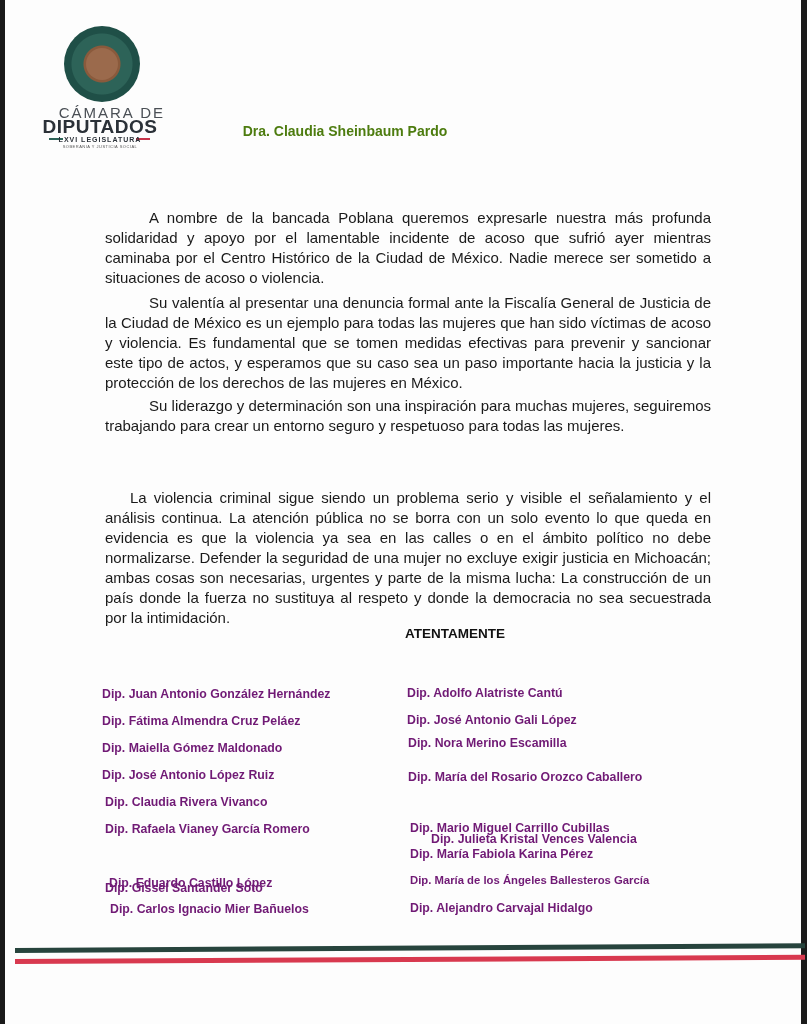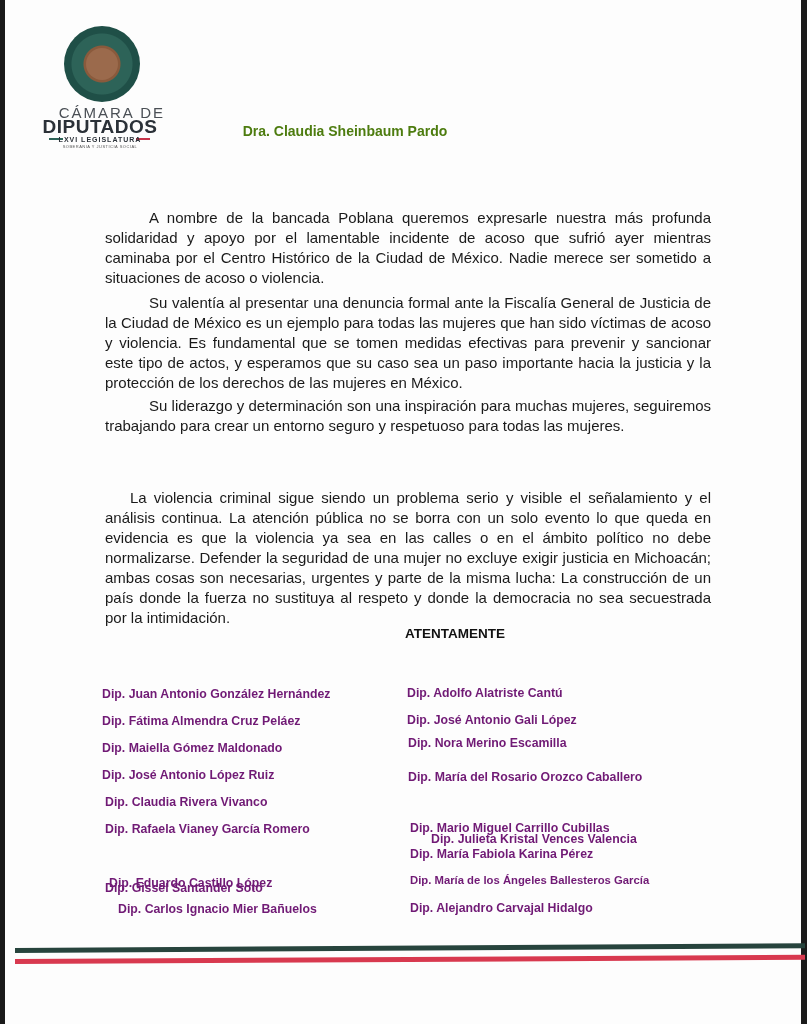--- a/index.html
+++ b/index.html
@@ -53,21 +53,21 @@
 
   <div>
     <div class="sig" style="left:97px; top:687px;">Dip. Juan Antonio González Hernández</div>
     <div class="sig" style="left:97px; top:714px;">Dip. Fátima Almendra Cruz Peláez</div>
     <div class="sig" style="left:97px; top:741px;">Dip. Maiella Gómez Maldonado</div>
     <div class="sig" style="left:97px; top:768px;">Dip. José Antonio López Ruiz</div>
     <div class="sig" style="left:100px; top:795px;">Dip. Claudia Rivera Vivanco</div>
     <div class="sig" style="left:100px; top:822px;">Dip. Rafaela Vianey García Romero</div>
     <div class="sig" style="left:100px; top:881px;">Dip. Gissel Santander Soto</div>
     <div class="sig" style="left:104px; top:876px;">Dip. Eduardo Castillo López</div>
-    <div class="sig" style="left:104px; top:902px;padding-left:9px;">Dip. Carlos Ignacio Mier Bañuelos</div>
+    <div class="sig" style="left:96px; top:902px;padding-left:9px;">Dip. Carlos Ignacio Mier Bañuelos</div>
   </div>
 
   <div>
     <div class="sig" style="left:402px; top:686px;">Dip. Adolfo Alatriste Cantú</div>
     <div class="sig" style="left:402px; top:713px;">Dip. José Antonio Gali López</div>
     <div class="sig" style="left:403px; top:736px;">Dip. Nora Merino Escamilla</div>
     <div class="sig" style="left:403px; top:770px;">Dip. María del Rosario Orozco Caballero</div>
     <div class="sig" style="left:426px; top:794px;margin-top:38px;">Dip. Julieta Kristal Vences Valencia</div>
     <div class="sig" style="left:405px; top:821px;">Dip. Mario Miguel Carrillo Cubillas</div>
     <div class="sig" style="left:405px; top:847px;">Dip. María Fabiola Karina Pérez</div>

